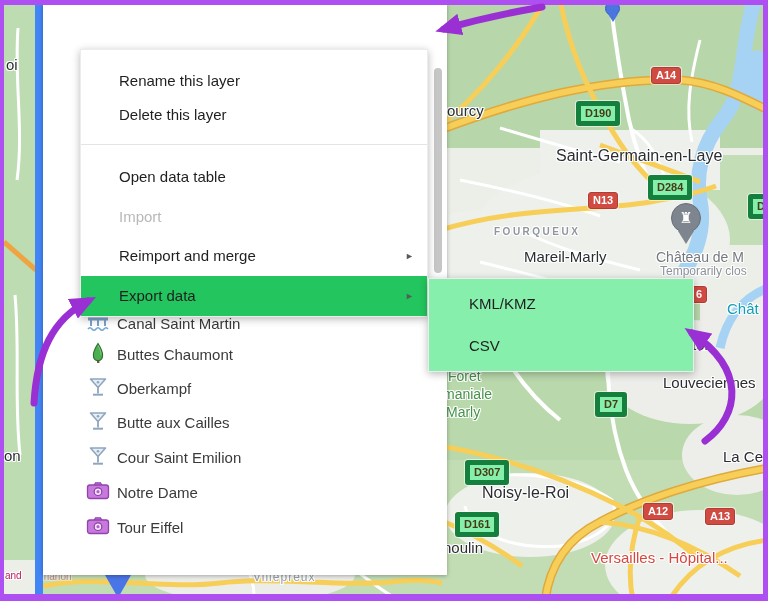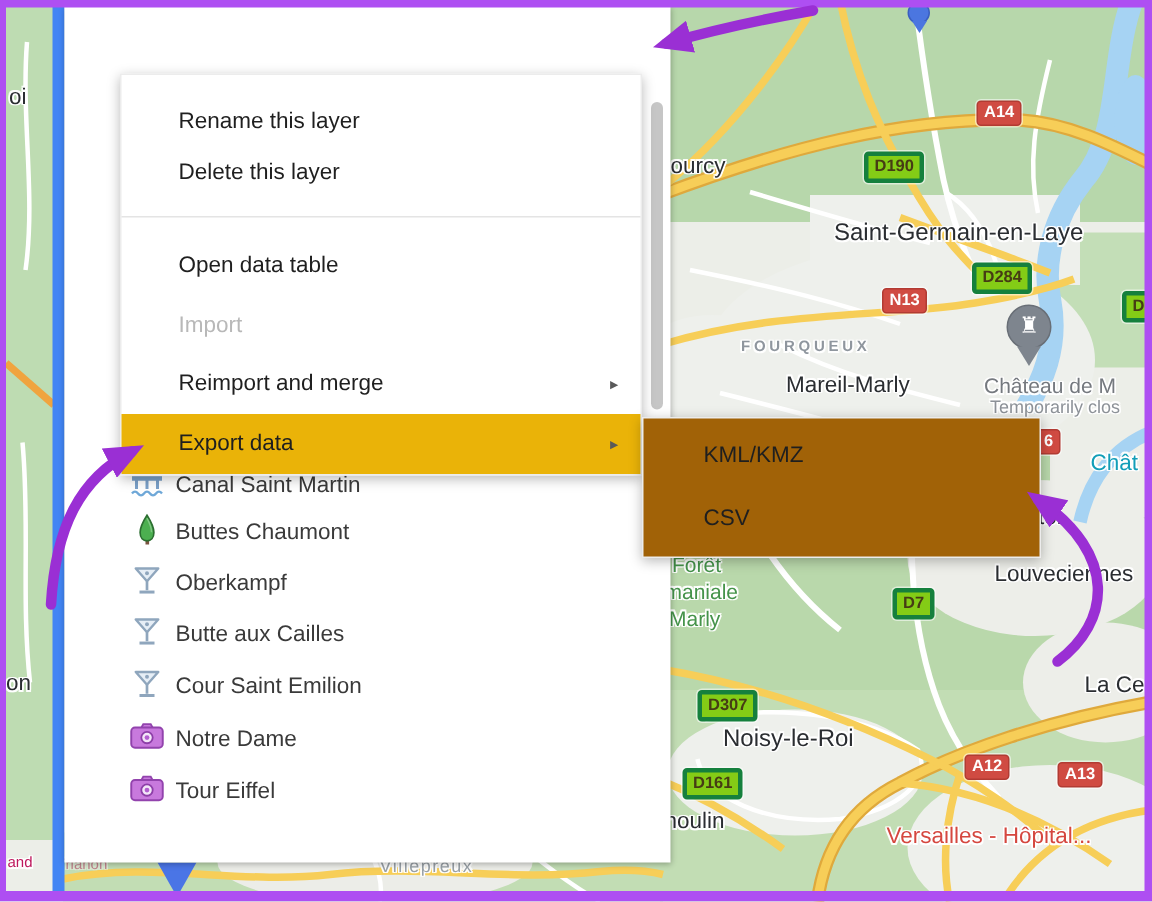--- a/index.html
+++ b/index.html
@@ -26,21 +26,21 @@
   .poi-gray-sm{font-size:12px;color:#8d9298;}
   .poi-teal{font-size:15px;color:#129eb8;}
   .poi-red{font-size:15px;color:#d5473f;}
   .poi-blue{font-size:10px;color:#be185d;}
   .faded{opacity:.45;}
 
   .badge{position:absolute;z-index:1;font-size:11px;font-weight:700;
     padding:1px 4px;border-radius:3px;line-height:13px;white-space:nowrap;}
   .badge.red{background:#d04b42;color:#fff;border:1px solid #b23b33;
     box-shadow:0 0 0 1px rgba(255,255,255,.55);}
-  .badge.yellow{background:#84cc16;color:#463c14;border:3px solid #15803d;
+  .badge.yellow{background:#86efac;color:#463c14;border:5px solid #15803d;
     box-shadow:0 0 0 1px rgba(255,255,255,.55);}
 
   
   .pin-castle{position:absolute;left:671px;top:203px;z-index:1;width:30px;height:44px;}
   .pin-castle .head{width:30px;height:30px;border-radius:50%;background:#7e858e;
     border:1px solid #686e76;color:#fff;font-size:15px;line-height:28px;text-align:center;}
   .pin-castle .tip{position:absolute;left:7px;top:28px;width:0;height:0;
     border-left:8px solid transparent;border-right:8px solid transparent;
     border-top:13px solid #7e858e;}
   .pin-blue-top{position:absolute;left:605px;top:1px;z-index:1;width:16px;height:22px;}
@@ -71,25 +71,25 @@
 
   .scrollbar{position:absolute;left:434px;top:68px;width:8px;height:205px;background:#c6c6c6;
     border-radius:4px;z-index:2;}
 
   
   .menu{position:absolute;left:80px;top:49px;width:348px;height:268px;background:#fff;z-index:3;
     box-shadow:0 2px 8px rgba(0,0,0,.28);border:1px solid #ececec;}
   .mi{position:absolute;left:0;width:100%;height:36px;font-size:15px;color:#1f1f1f;
     line-height:36px;padding-left:38px;cursor:pointer;}
   .mi.disabled{color:#b8b8b8;cursor:default;}
-  .mi.hl{background:#eab308;height:40px;line-height:40px;}
+  .mi.hl{background:#22c55e;height:40px;line-height:40px;}
   .mi .sub{position:absolute;right:13px;top:0;font-size:9px;color:#5a5a5a;}
   .msep{position:absolute;left:0;top:94px;width:100%;height:1px;background:#e4e4e4;}
 
-  .submenu{position:absolute;left:428px;top:278px;width:266px;height:94px;background:#a16207;z-index:4;
+  .submenu{position:absolute;left:428px;top:278px;width:266px;height:94px;background:#86efac;z-index:4;
     box-shadow:0 2px 8px rgba(0,0,0,.28);border:1px solid #ececec;}
   .smi{position:absolute;left:0;width:100%;height:38px;font-size:15px;color:#1f1f1f;
     line-height:38px;padding-left:40px;cursor:pointer;}
 
   
   .frame{position:absolute;left:0;top:0;width:768px;height:601px;z-index:6;pointer-events:none;
     border-style:solid;border-color:#ae4ff2;border-width:5px 5px 7px 4px;}
   .arrows{position:absolute;left:0;top:0;z-index:7;pointer-events:none;}
 </style>
 </head>

